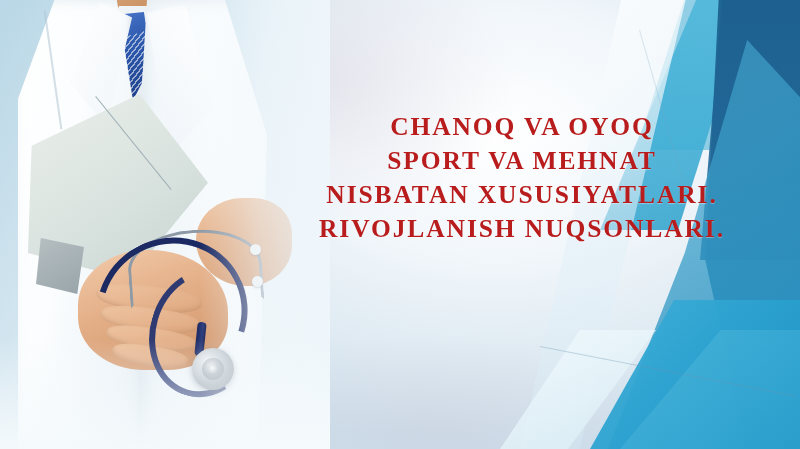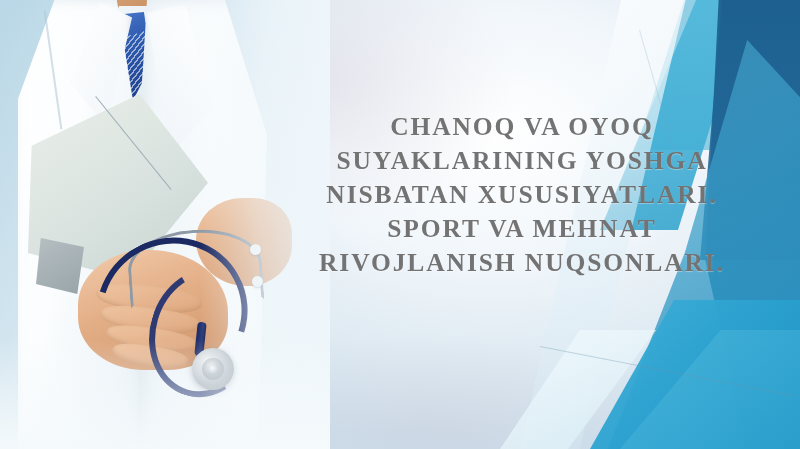--- a/index.html
+++ b/index.html
@@ -355,21 +355,21 @@
     width: 520px;
     text-align: center;
     z-index: 40;
   }
   .title-line {
     display: block;
     font-size: 25.5px;
     line-height: 34px;
     font-weight: bold;
     letter-spacing: 1.9px;
-    color: #737373;
+    color: #b91c1c;
     white-space: nowrap;
     text-shadow: 0 1px 1px rgba(255,255,255,0.35);
   }
 </style>
 </head>
 <body>
 
 <div id="slide">
 
   <div class="bg-base"></div>
@@ -422,19 +422,18 @@
   <div class="facet facet-midblue"></div>
   <div class="facet facet-pale-diag"></div>
   <div class="facet facet-lower-pale"></div>
   <div class="facet facet-bright-wedge"></div>
   <div class="facet facet-bright-wedge2"></div>
   <div class="facet hairline-1"></div>
   <div class="facet hairline-2"></div>
 
   <div class="title-block">
     <span class="title-line">CHANOQ VA OYOQ</span>
-    <span class="title-line">SUYAKLARINING YOSHGA</span>
+    <span class="title-line">SPORT VA MEHNAT</span>
     <span class="title-line">NISBATAN XUSUSIYATLARI.</span>
-    <span class="title-line">SPORT VA MEHNAT</span>
     <span class="title-line">RIVOJLANISH NUQSONLARI.</span>
   </div>
 
 </div>
 
 </body></html>

